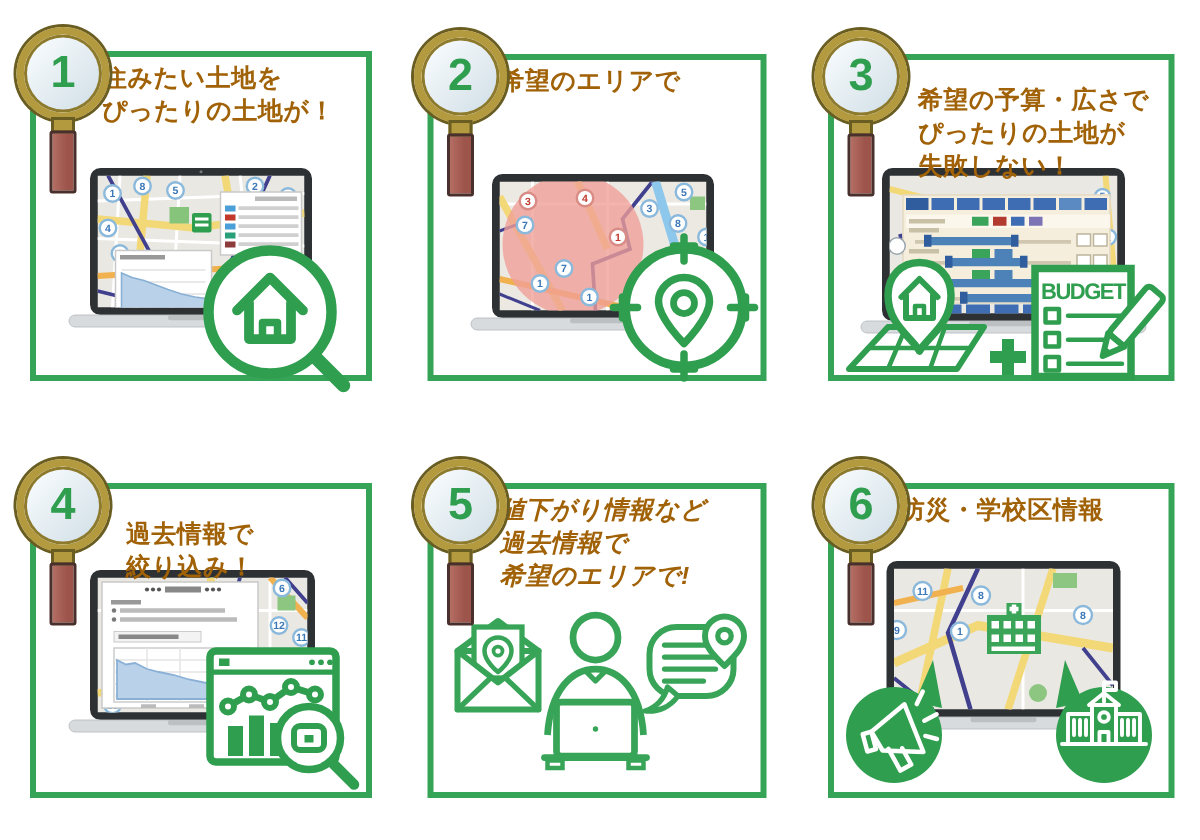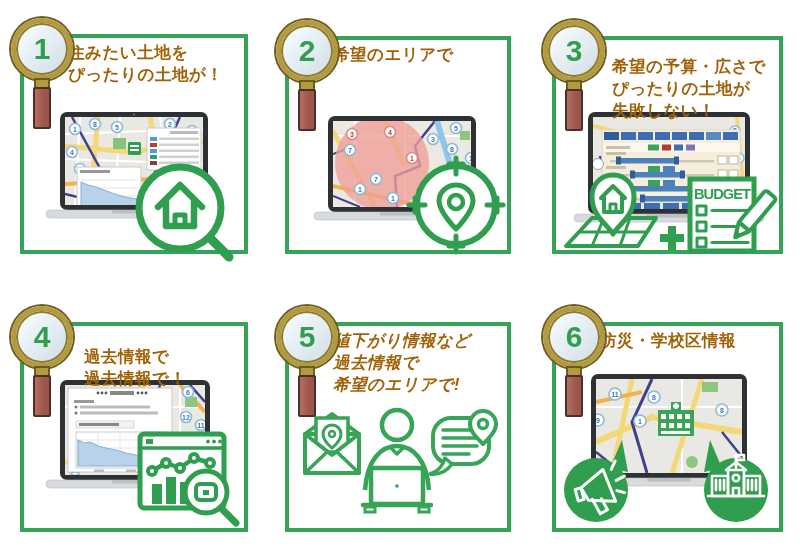--- a/index.html
+++ b/index.html
@@ -383,21 +383,21 @@
     <div class="boxb"></div>
     <div class="mag">
       <div class="lens">
         <span class="num">4</span>
       </div>
       <div class="stem"></div>
       <div class="grip"></div>
     </div>
     <h3 class="ttl" style="margin:16px;">
       <span class="tl">過去情報で</span>
-      <span class="tl">過去情報で！</span>
+      <span class="tl">絞り込み！</span>
       <span class="tl"></span>
     </h3>
     <svg class="art" width="228" height="214" viewBox="0 0 228 214">
       <defs>
           <clipPath id="cp4">
             <rect x="45" y="63" width="140" height="90"></rect>
           </clipPath>
         </defs>
       <g>
         <rect x="40" y="58" width="150" height="100" rx="7" fill="#2e3133"></rect>

